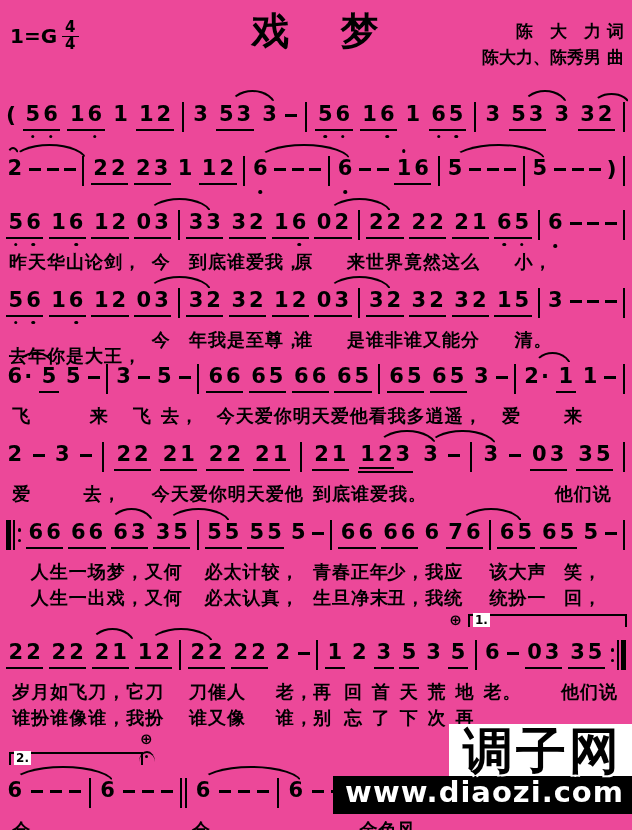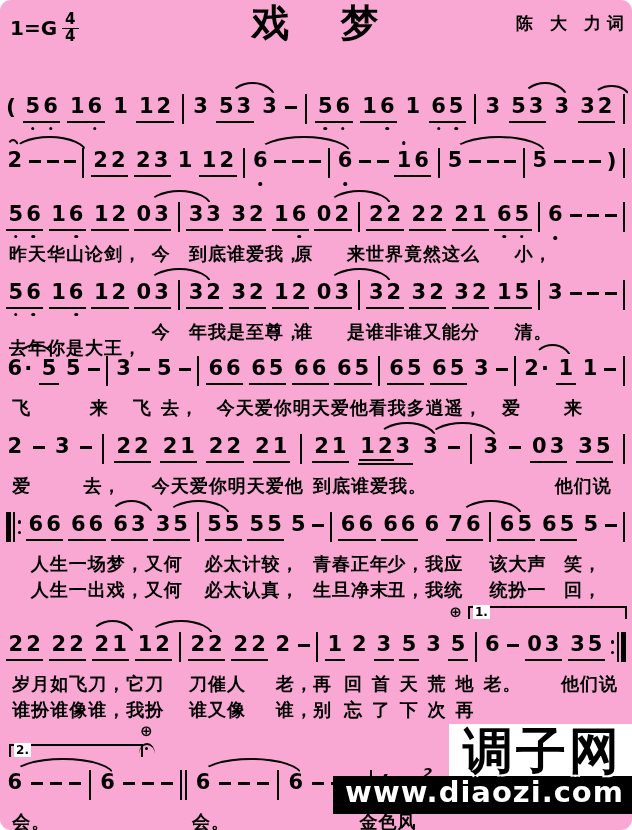--- a/index.html
+++ b/index.html
@@ -1,17 +1,17 @@
 <!DOCTYPE html>
 <html><head>
 <meta charset="utf-8">
 <style>
   html,body{margin:0;padding:0;background:#fff;}
-  #page{position:relative;width:632px;height:830px;box-sizing:border-box;padding:4px 6px 0;overflow:hidden;
-        font-family:"DejaVu Sans",sans-serif;color:#000;background:#f9a8d4;border-radius:11px;}
+  #page{position:relative;width:632px;height:830px;box-sizing:border-box;padding:12px 6px 0;overflow:hidden;
+        font-family:"DejaVu Sans",sans-serif;color:#000;background:#ec4899;}
   
   #hdr{position:relative;height:82px;}
   .keysig{position:absolute;left:4px;top:8px;display:inline-flex;align-items:center;gap:5px;
           font-size:20px;font-weight:bold;}
   .frac{display:inline-flex;flex-direction:column;align-items:center;font-size:15px;line-height:1.05;}
   .frac .num{border-bottom:1.5px solid #000;padding:0 3px;}
   .ttl{text-align:center;font-size:38px;font-weight:bold;line-height:1.05;word-spacing:34px;letter-spacing:2px;}
   .sub{text-align:center;font-size:19px;font-weight:bold;margin-top:4px;}
   .credits{position:absolute;right:2px;top:6px;text-align:right;font-size:17px;font-weight:600;line-height:1.55;}
   
@@ -69,20 +69,21 @@
     <span class="keysig">
       <span>1=G</span>
       <span class="frac">
         <span class="num">4</span>
         <span>4</span>
       </span>
     </span>
     <div class="ttl">戏 梦</div>
     <div class="credits">
       <div>陈　大　力 词</div>
+      <div>陈大力、陈秀男 曲</div>
     </div>
   </div>
 
   <div id="score">
       <div class="mrow" style="margin-top: 8px;">
         <span class="par">(</span>
         <span class="tok grp">
           <span class="nt"><span class="d">5</span><i class="lod"></i></span>
           <span class="nt"><span class="d">6</span><i class="lod"></i></span>
         </span>

